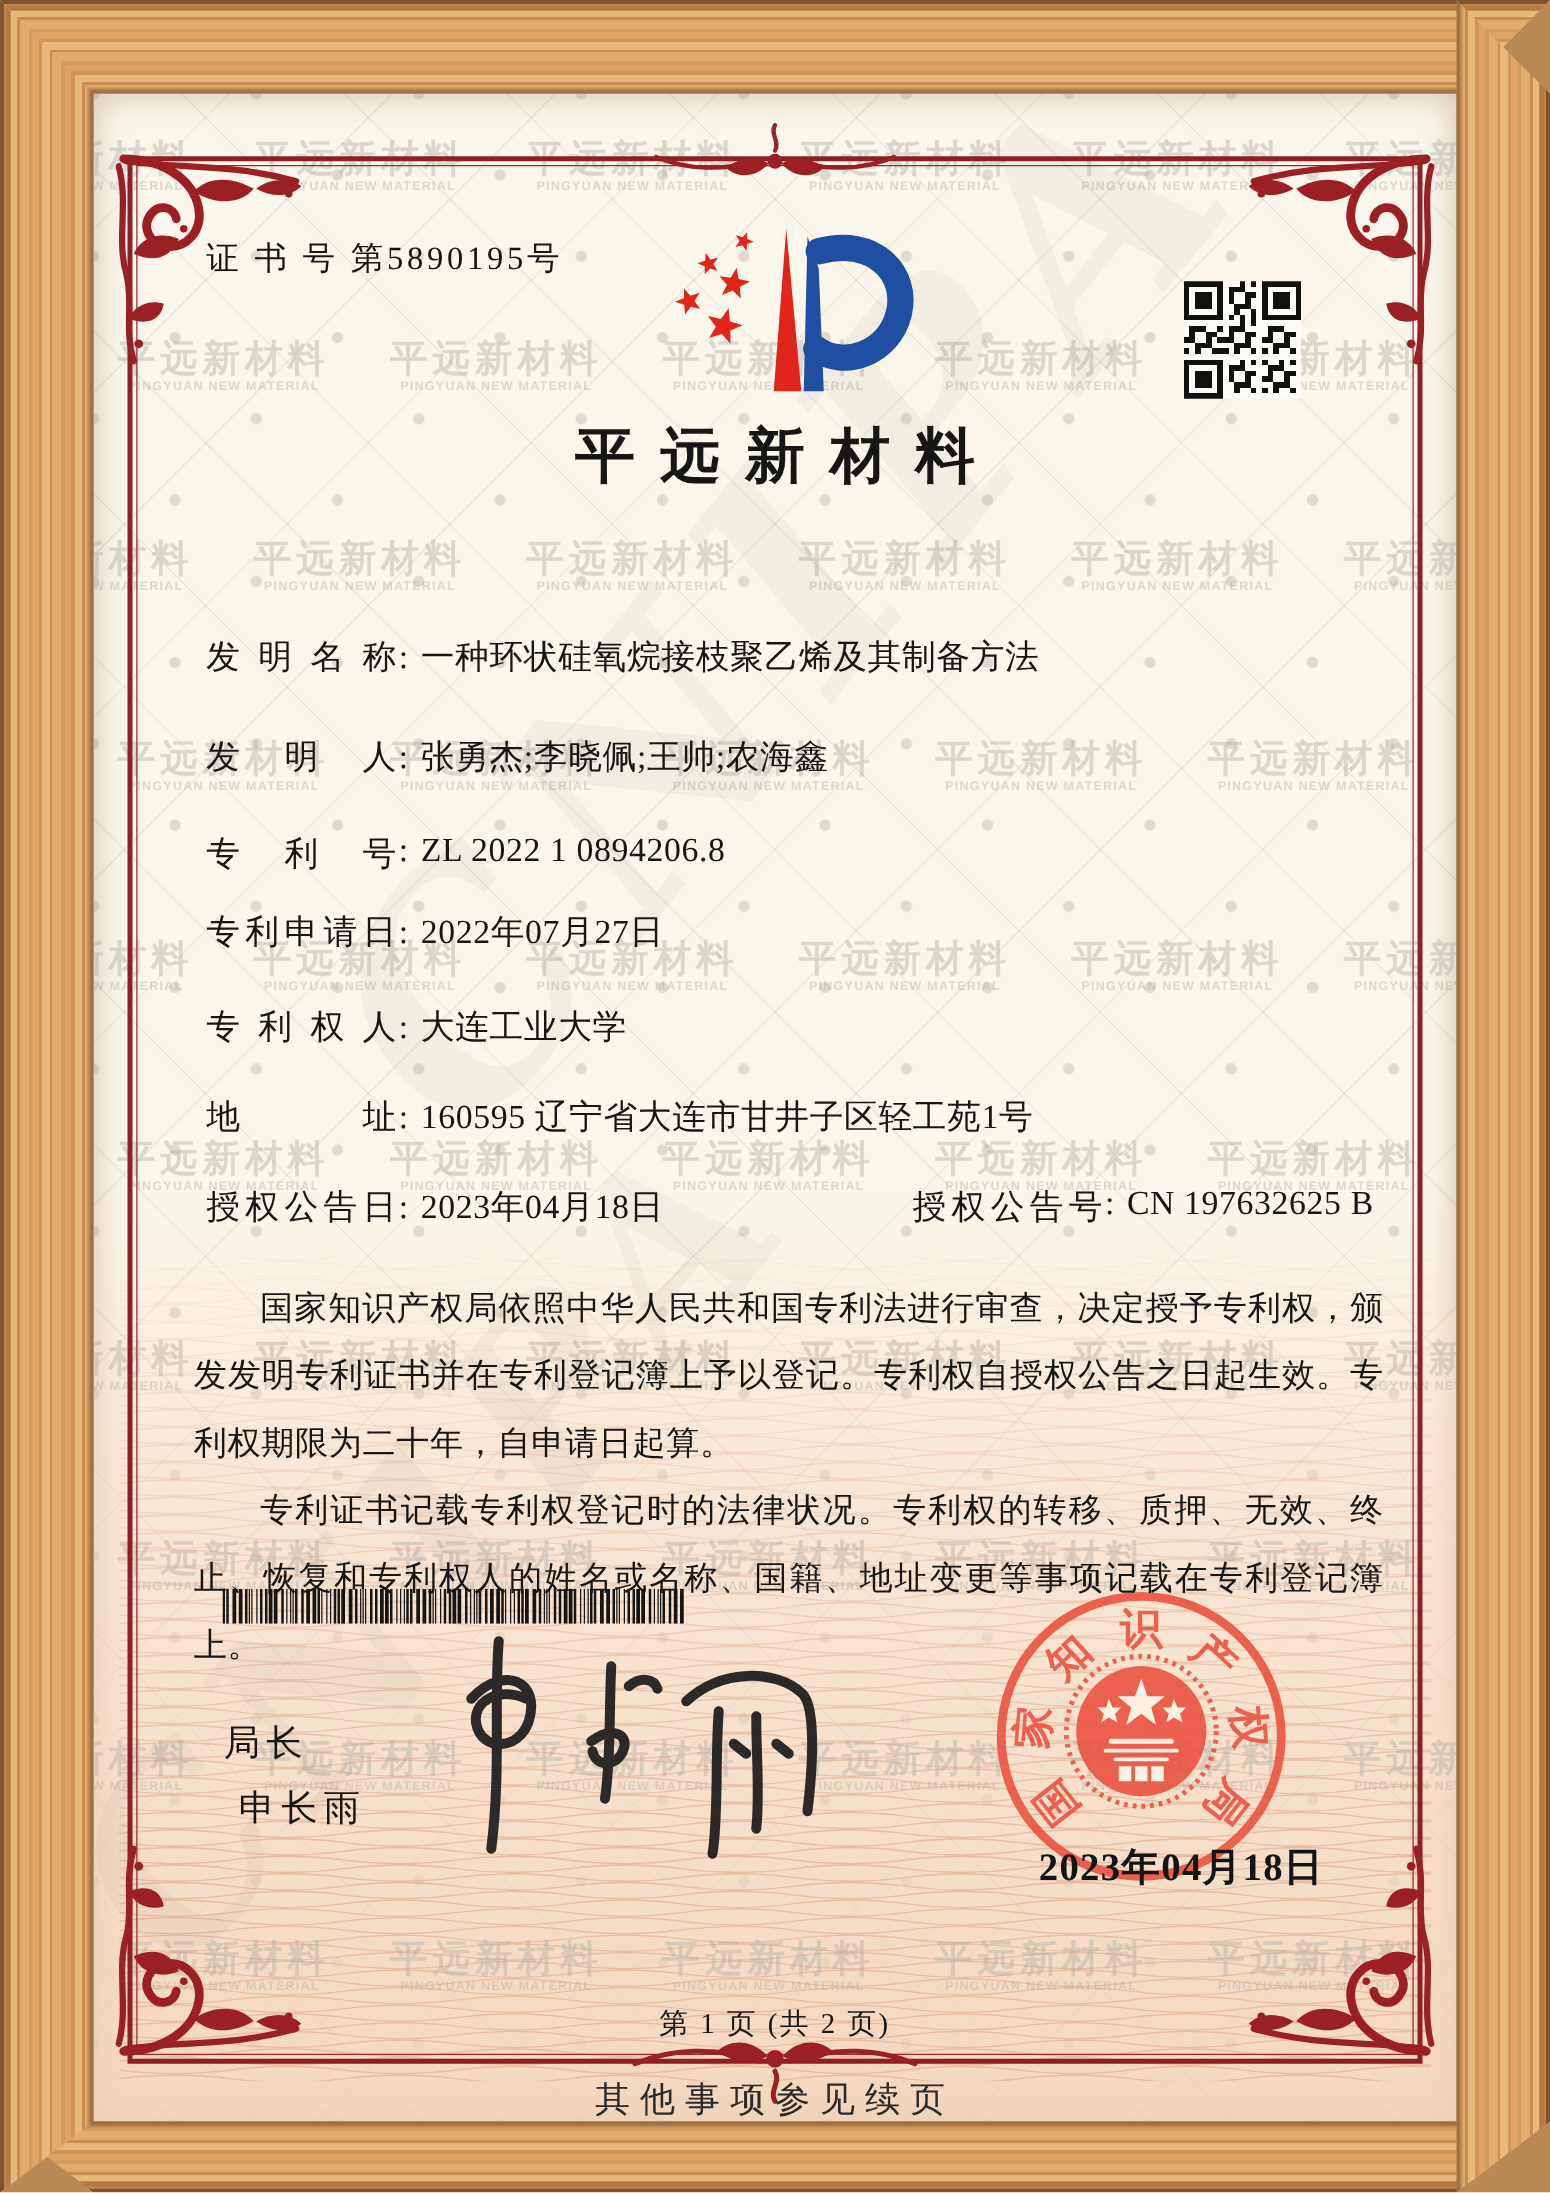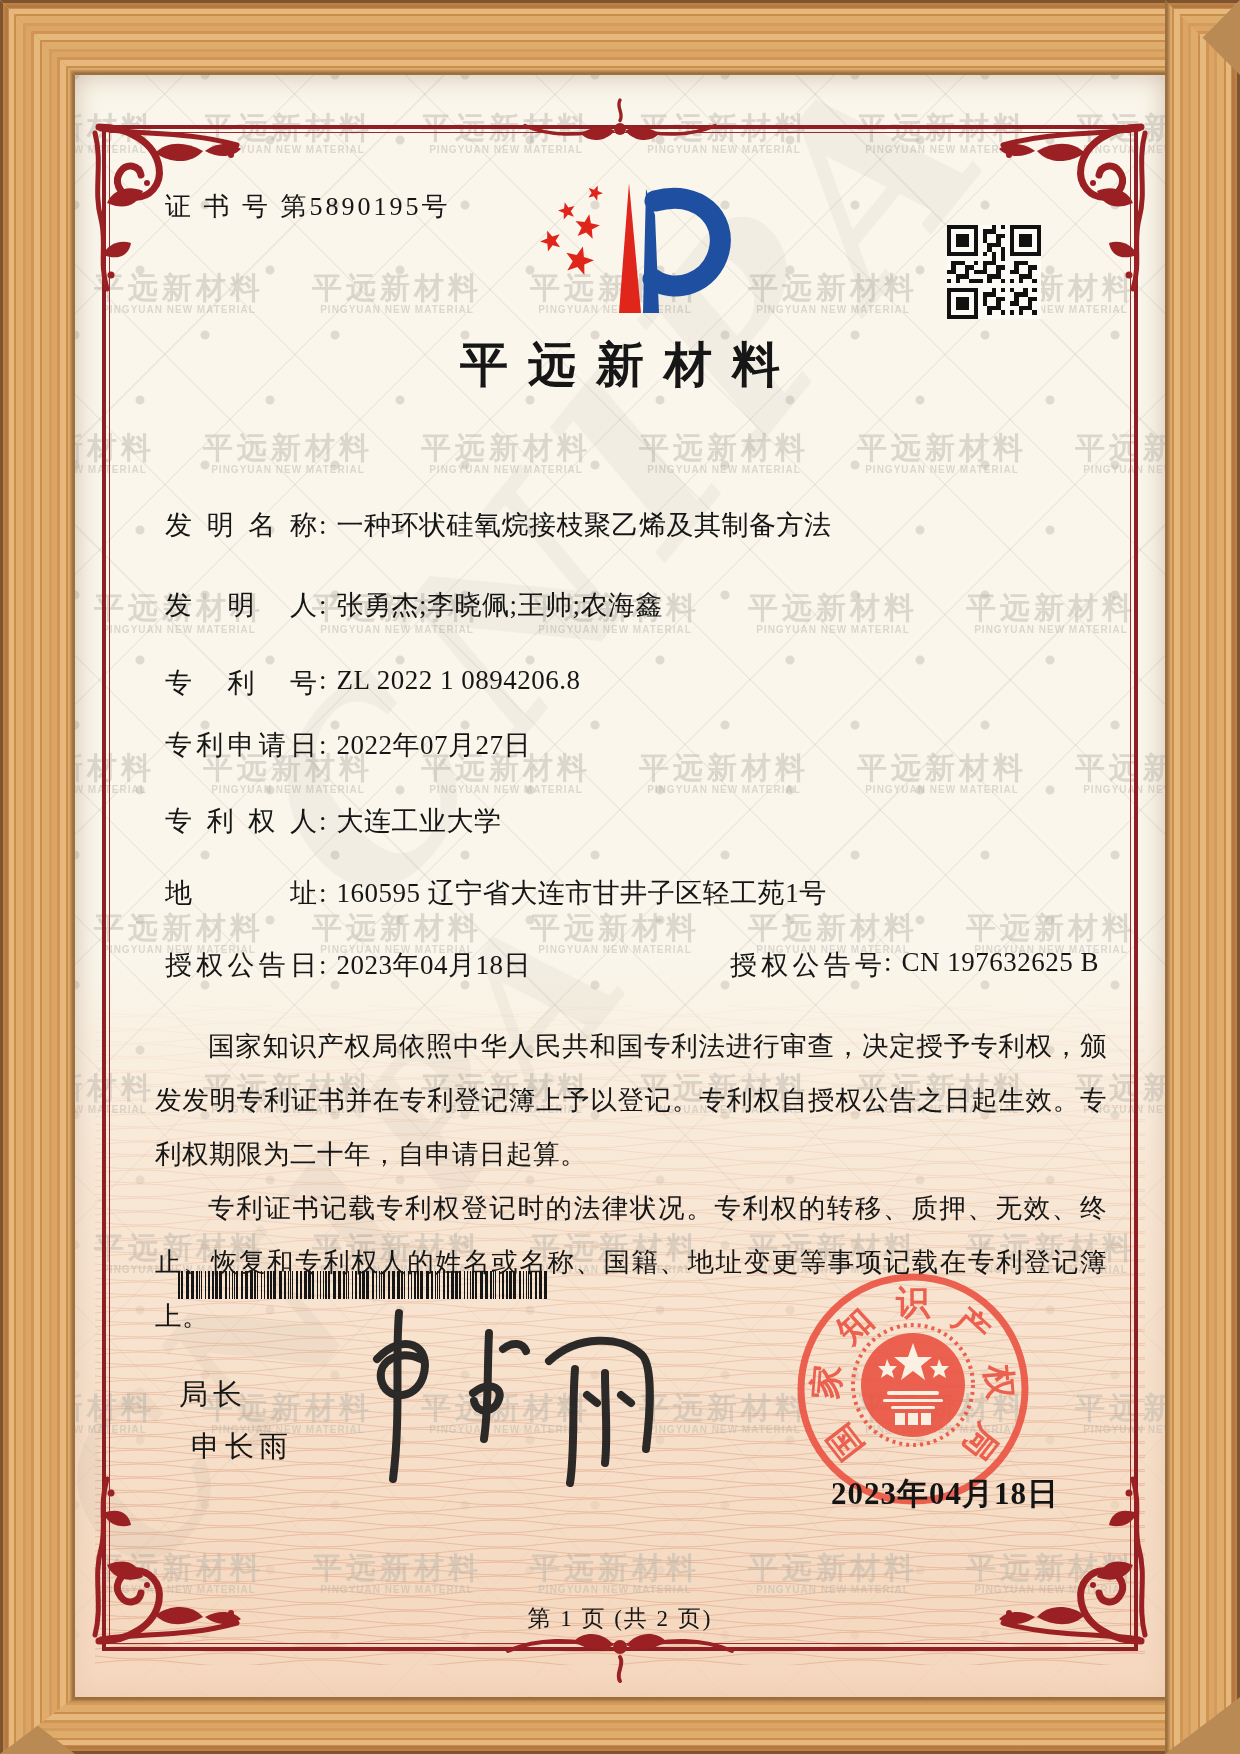--- a/index.html
+++ b/index.html
@@ -807,19 +807,20 @@
             <rect x="117" y="146" width="10" height="12"></rect>
             <rect x="130" y="146" width="10" height="12"></rect>
           </g>
         </svg>
       <span class="seal-char" style="left: 54.2311px; top: 174.947px; transform: translate(-50%, -50%) rotate(-128deg);">国</span><span class="seal-char" style="left: 36.2851px; top: 115.003px; transform: translate(-50%, -50%) rotate(-85.3333deg);">家</span><span class="seal-char" style="left: 63.715px; top: 58.7634px; transform: translate(-50%, -50%) rotate(-42.6667deg);">知</span><span class="seal-char" style="left: 122px; top: 36px; transform: translate(-50%, -50%) rotate(0deg);">识</span><span class="seal-char" style="left: 180.285px; top: 58.7634px; transform: translate(-50%, -50%) rotate(42.6667deg);">产</span><span class="seal-char" style="left: 207.715px; top: 115.003px; transform: translate(-50%, -50%) rotate(85.3333deg);">权</span><span class="seal-char" style="left: 189.769px; top: 174.947px; transform: translate(-50%, -50%) rotate(128deg);">局</span></div>
       <div class="seal-date">2023年04月18日</div>
 
       <div class="page-num">第 1 页 (共 2 页)</div>
     </div>
 
+    <div class="continuation">其他事项参见续页</div>
   </div>
 
   <div class="wood wood-grain-h wood-top"></div>
   <div class="wood wood-grain-h wood-bottom"></div>
   <div class="wood wood-grain-v wood-left"></div>
   <div class="wood wood-grain-v wood-right"></div>
 </div>
 
 </body></html>

